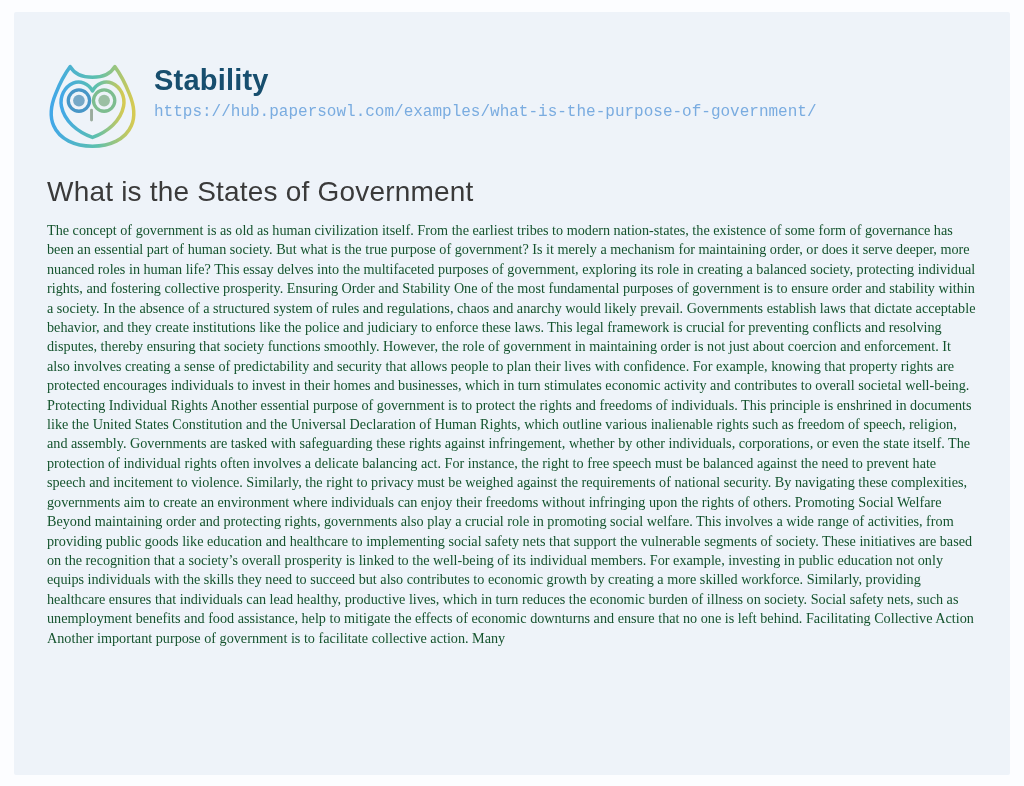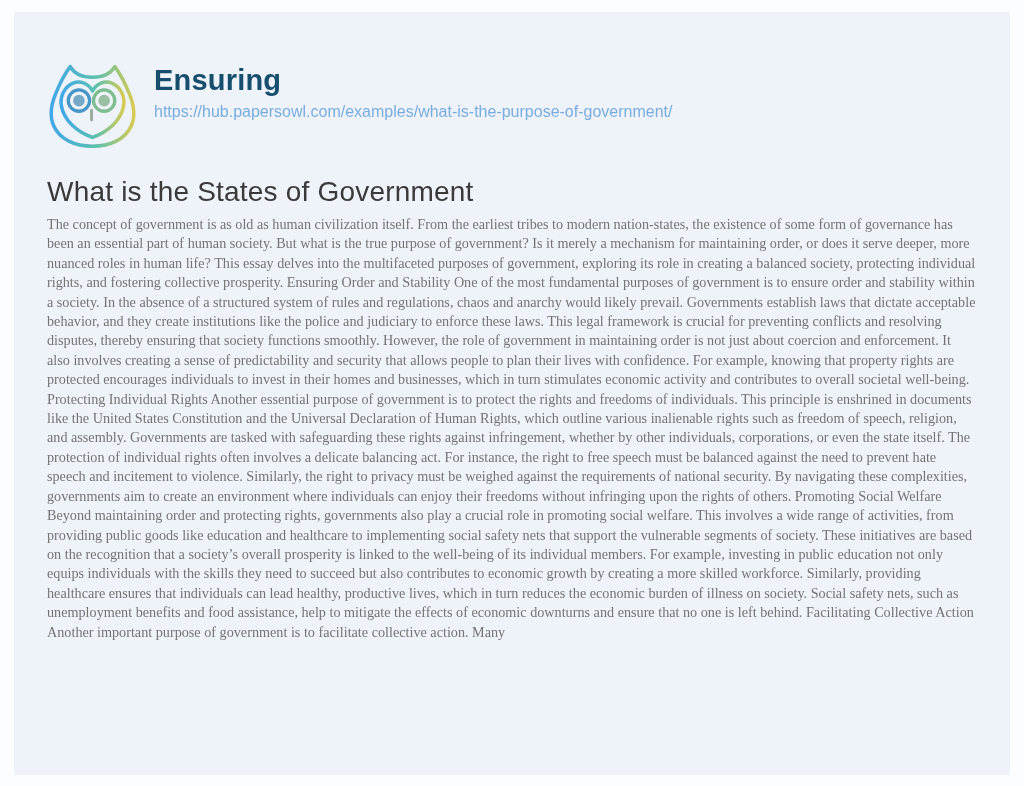--- a/index.html
+++ b/index.html
@@ -38,35 +38,36 @@
     font-weight: 700;
     letter-spacing: 0.2px;
     color: #174e6e;
     line-height: 34px;
   }
   .url {
     margin-top: 5px;
     font-size: 16px;
     color: #7aace0;
     line-height: 20px;
+    font-family: Liberation Mono, monospace;
   }
   .title {
     margin: 23px 34px 0 33px;
     font-size: 28px;
     font-weight: 400;
     color: #3a3a3a;
     letter-spacing: 0.2px;
     line-height: 34px;
   }
   .essay {
-    margin: 6px 34px 0 33px;
+    margin: 12px 34px 0 33px;
     font-family: "Liberation Serif", serif;
     font-size: 14.2px;
     line-height: 19.4px;
-    color: #737373;
+    color: #14532d;
     text-align: left;
   }
 </style>
 </head>
 <body>
 
 <div class="screen">
   <div class="panel">
 
     <header class="doc-header">
@@ -84,21 +85,21 @@
             <path d="M50 37 C46 29 37 26 30 29 C21 33 16 43 18 53 C21 68 34 79 50 85 C66 79 79 68 82 53 C84 43 79 33 70 29 C63 26 54 29 50 37 Z"></path>
           </g>
           <path d="M49 57 L49 67" fill="none" stroke="#9aab9d" stroke-width="3" stroke-linecap="round"></path>
           <circle cx="36" cy="47" r="11" fill="none" stroke="#4796c7" stroke-width="3.4"></circle>
           <circle cx="36" cy="47" r="6" fill="#4e8fb5" opacity="0.75"></circle>
           <circle cx="62" cy="47" r="11" fill="none" stroke="#7dbd8f" stroke-width="3.4"></circle>
           <circle cx="62" cy="47" r="6" fill="#7fae86" opacity="0.75"></circle>
         </svg>
       </div>
       <div class="head-text">
-        <div class="brand">Ensuring</div>
+        <div class="brand">Stability</div>
         <div class="url">https://hub.papersowl.com/examples/what-is-the-purpose-of-government/</div>
       </div>
     </header>
 
     <h1 class="title">What is the States of Government</h1>
 
     <p class="essay">The concept of government is as old as human civilization itself. From the earliest tribes to modern nation-states, the existence of some form of governance has been an essential part of human society. But what is the true purpose of government? Is it merely a mechanism for maintaining order, or does it serve deeper, more nuanced roles in human life? This essay delves into the multifaceted purposes of government, exploring its role in creating a balanced society, protecting individual rights, and fostering collective prosperity. Ensuring Order and Stability One of the most fundamental purposes of government is to ensure order and stability within a society. In the absence of a structured system of rules and regulations, chaos and anarchy would likely prevail. Governments establish laws that dictate acceptable behavior, and they create institutions like the police and judiciary to enforce these laws. This legal framework is crucial for preventing conflicts and resolving disputes, thereby ensuring that society functions smoothly. However, the role of government in maintaining order is not just about coercion and enforcement. It also involves creating a sense of predictability and security that allows people to plan their lives with confidence. For example, knowing that property rights are protected encourages individuals to invest in their homes and businesses, which in turn stimulates economic activity and contributes to overall societal well-being. Protecting Individual Rights Another essential purpose of government is to protect the rights and freedoms of individuals. This principle is enshrined in documents like the United States Constitution and the Universal Declaration of Human Rights, which outline various inalienable rights such as freedom of speech, religion, and assembly. Governments are tasked with safeguarding these rights against infringement, whether by other individuals, corporations, or even the state itself. The protection of individual rights often involves a delicate balancing act. For instance, the right to free speech must be balanced against the need to prevent hate speech and incitement to violence. Similarly, the right to privacy must be weighed against the requirements of national security. By navigating these complexities, governments aim to create an environment where individuals can enjoy their freedoms without infringing upon the rights of others. Promoting Social Welfare Beyond maintaining order and protecting rights, governments also play a crucial role in promoting social welfare. This involves a wide range of activities, from providing public goods like education and healthcare to implementing social safety nets that support the vulnerable segments of society. These initiatives are based on the recognition that a society’s overall prosperity is linked to the well-being of its individual members. For example, investing in public education not only equips individuals with the skills they need to succeed but also contributes to economic growth by creating a more skilled workforce. Similarly, providing healthcare ensures that individuals can lead healthy, productive lives, which in turn reduces the economic burden of illness on society. Social safety nets, such as unemployment benefits and food assistance, help to mitigate the effects of economic downturns and ensure that no one is left behind. Facilitating Collective Action Another important purpose of government is to facilitate collective action. Many</p>
 
   </div>
 </div>

